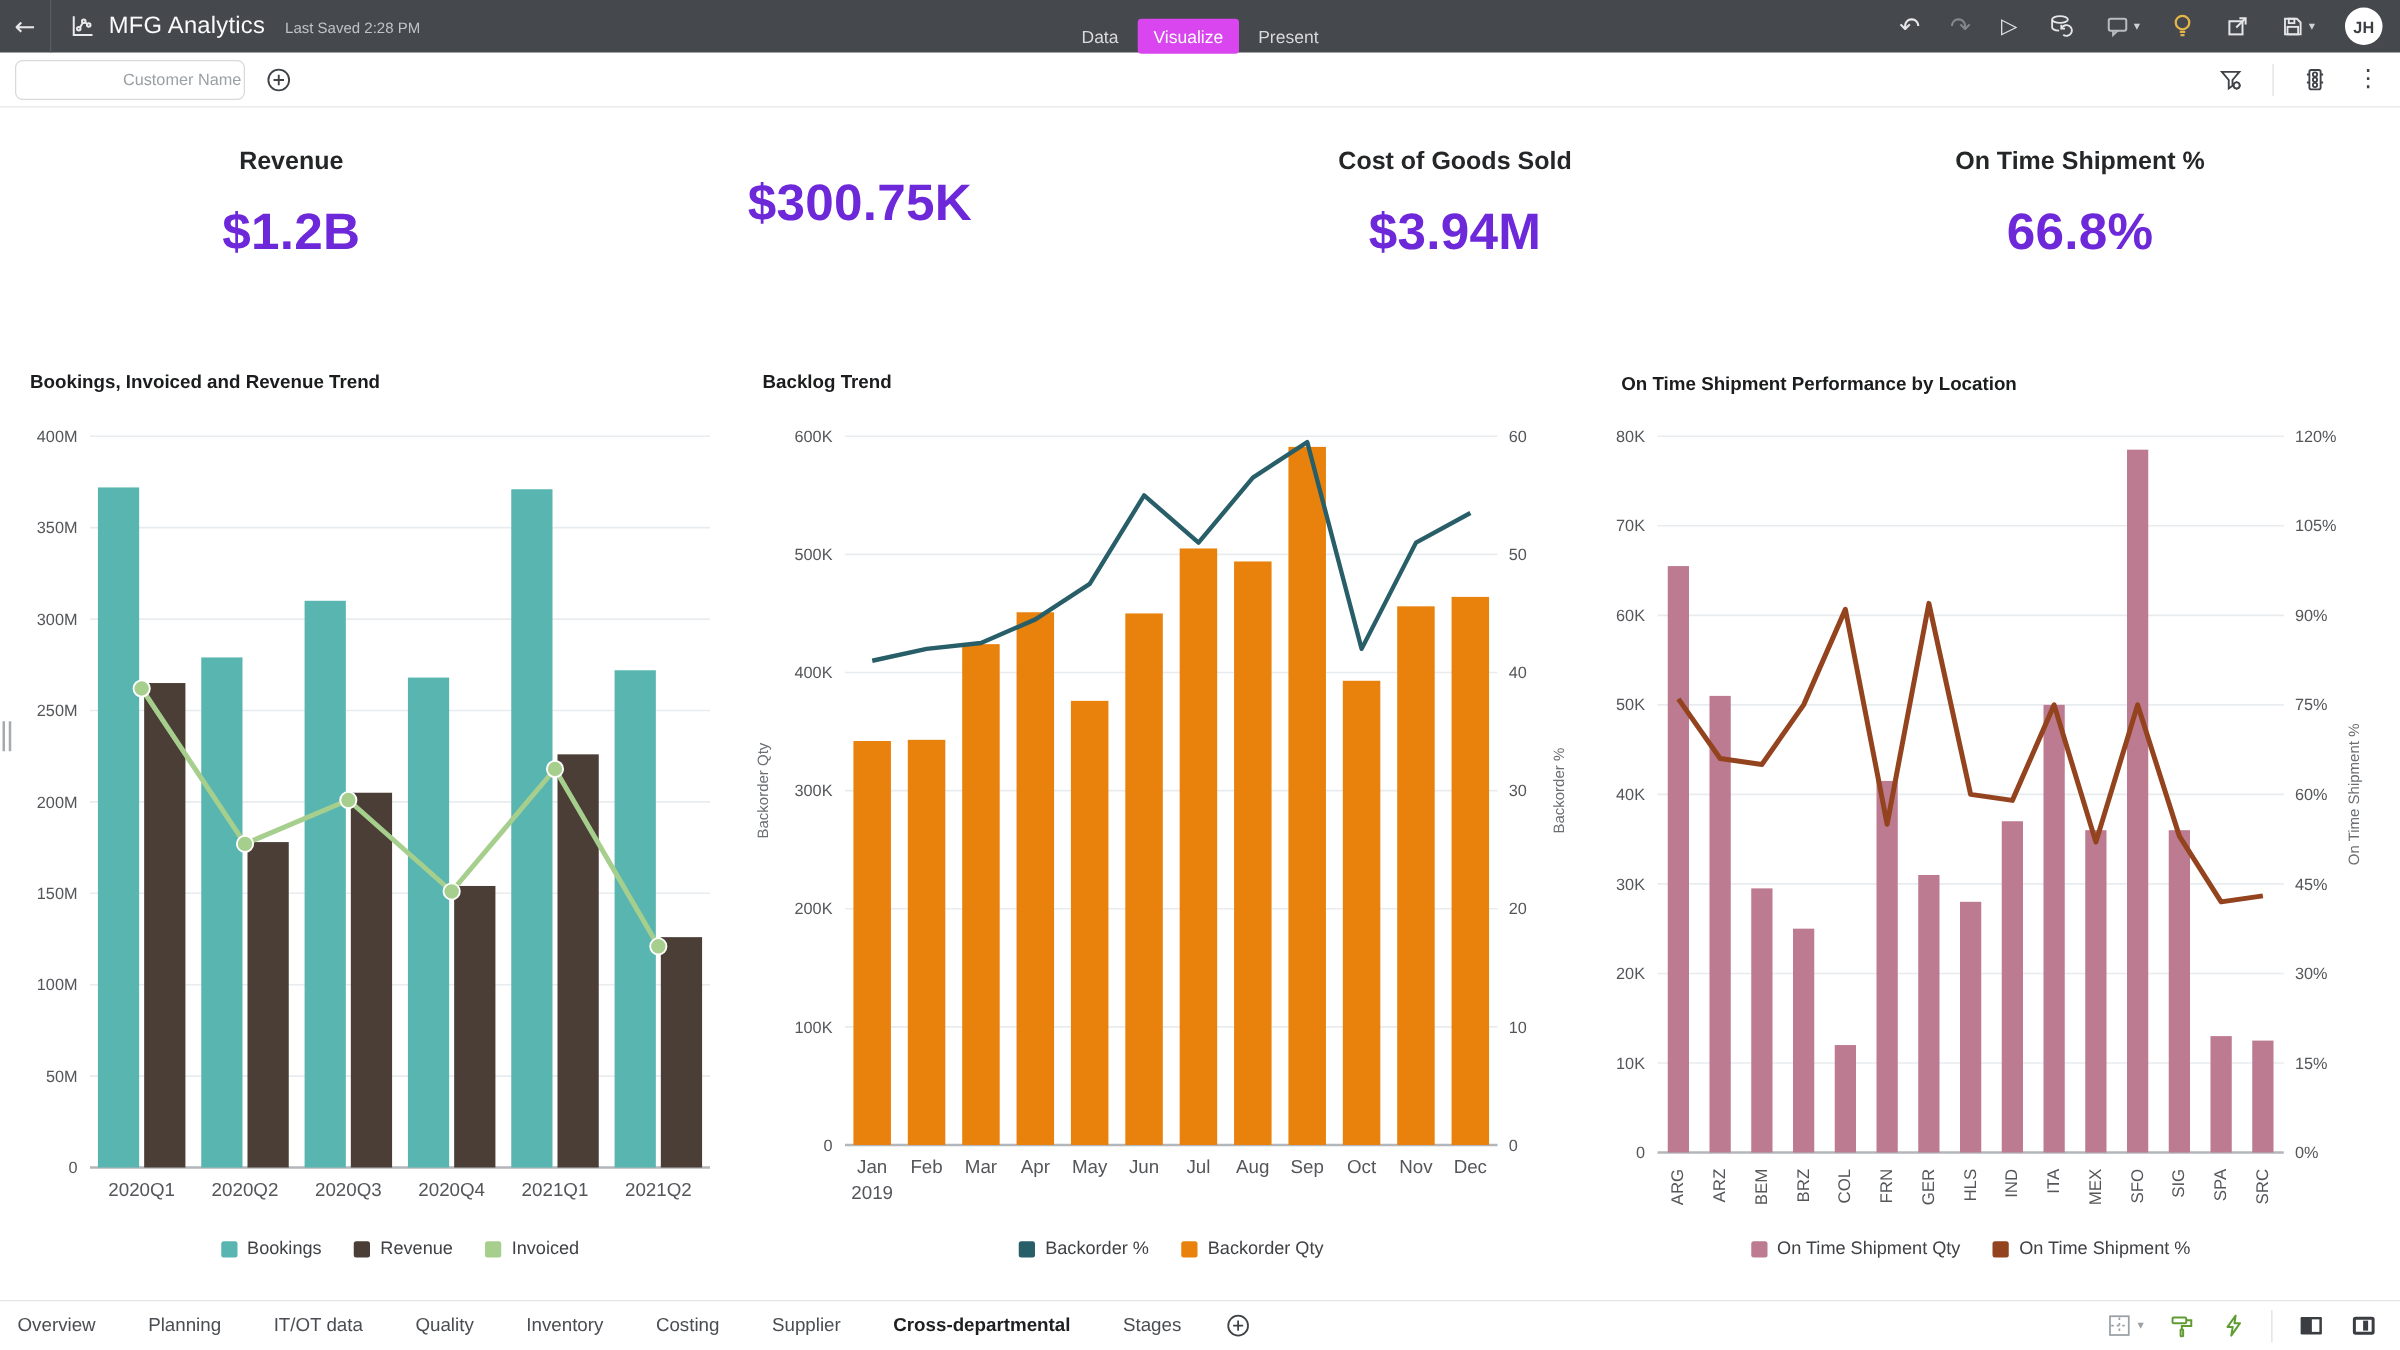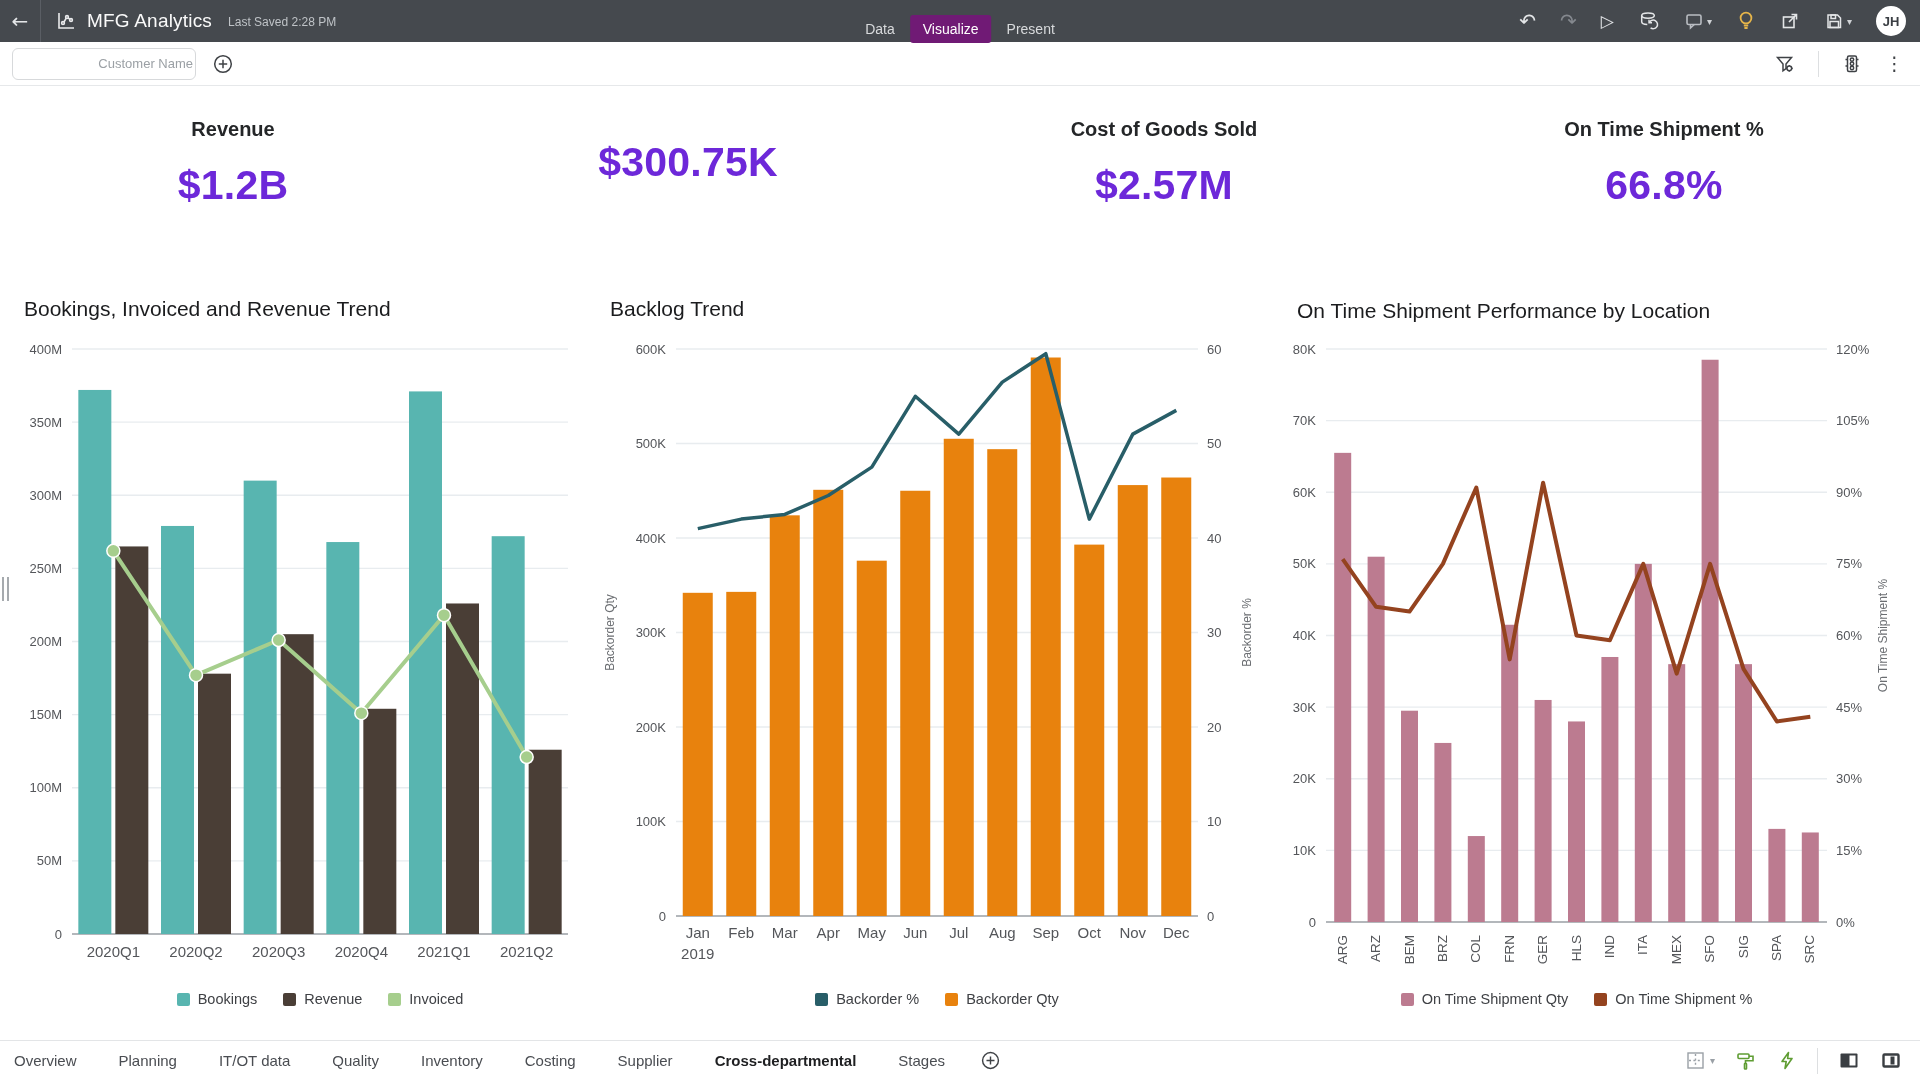--- a/index.html
+++ b/index.html
@@ -13,21 +13,21 @@
   .tb-left{display:flex;align-items:center;height:100%;}
   .back-btn{width:40px;height:42px;display:flex;align-items:center;justify-content:center;
             font-size:20px;color:#F0F1F2;cursor:pointer;}
   .tb-sep{width:1px;height:42px;background:#5A5E64;}
   .wb-icon{margin:0 10px 0 14px;display:flex;align-items:center;}
   .wb-title{font-size:19px;font-weight:500;color:#FAFAFA;letter-spacing:.2px;}
   .wb-saved{font-size:12px;color:#BFC3C7;margin-left:16px;margin-top:2px;}
   .vtabs{position:absolute;left:50%;transform:translateX(-50%);top:0;height:58px;
          display:flex;align-items:center;gap:2px;}
   .vtab{padding:6px 13px;font-size:14px;color:#D8DADC;border-radius:3px;cursor:pointer;}
-  .vtab.active{background:#701a75;color:#FFFFFF;}
+  .vtab.active{background:#d946ef;color:#FFFFFF;}
   .tb-right{margin-left:auto;display:flex;align-items:center;gap:24px;margin-right:14px;}
   .tb-icon{display:flex;align-items:center;gap:3px;cursor:pointer;}
   .glyph{font-family:"DejaVu Sans",sans-serif;font-size:20px;line-height:1;color:#E4E6E8;}
   .glyph.dim{color:#84888E;}
   .caret{font-family:"DejaVu Sans",sans-serif;font-size:10px;color:#CFD2D5;}
   .avatar{width:30px;height:30px;border-radius:50%;background:#FFFFFF;color:#3B3F44;
           font-size:13px;font-weight:700;display:flex;align-items:center;justify-content:center;cursor:pointer;}
 
   
   .filterbar{position:absolute;left:0;top:42px;width:100%;height:44px;background:#fff;
@@ -39,21 +39,21 @@
   .fb-right{margin-left:auto;display:flex;align-items:center;gap:22px;margin-right:16px;}
   .fb-sep{width:1px;height:26px;background:#DDDFE1;}
   .kebab{font-family:"DejaVu Sans",sans-serif;font-size:19px;color:#3F4246;cursor:pointer;line-height:1;}
 
   
   .kpi{position:absolute;width:420px;text-align:center;top:118px;cursor:default;}
   .kpi-title{font-size:20px;font-weight:700;color:#242628;}
   .kpi-value{margin-top:21px;font-size:41px;font-weight:700;color:#6d28d9;letter-spacing:.2px;}
 
   
-  .chart-title{position:absolute;font-size:21px;font-weight:400;color:#1B1C1E;}
+  .chart-title{position:absolute;font-size:15px;font-weight:700;color:#1B1C1E;}
   svg text{font-family:"Liberation Sans",sans-serif;}
   .legend{position:absolute;top:991px;display:flex;justify-content:center;gap:26px;align-items:center;}
   .legend-item{display:flex;align-items:center;gap:8px;cursor:pointer;}
   .legend-swatch{width:13px;height:13px;border-radius:2px;}
   .legend-label{font-size:14.5px;color:#3F4145;text-align:right;}
 
   .lhandle{position:absolute;left:2px;top:577px;width:8px;height:24px;display:flex;gap:3px;cursor:col-resize;}
   .lhandle div{width:2px;height:100%;background:#A6AAAE;}
 
   
@@ -178,21 +178,21 @@
 
   <div class="kpi" style="left:23px;">
     <div class="kpi-title">Revenue</div>
     <div class="kpi-value">$1.2B</div>
   </div>
   <div class="kpi" style="left:478px;">
     <div class="kpi-value">$300.75K</div>
   </div>
   <div class="kpi" style="left:954px;">
     <div class="kpi-title">Cost of Goods Sold</div>
-    <div class="kpi-value">$2.57M</div>
+    <div class="kpi-value">$3.94M</div>
   </div>
   <div class="kpi" style="left:1454px;">
     <div class="kpi-title">On Time Shipment %</div>
     <div class="kpi-value">66.8%</div>
   </div>
 
   <div class="chart-title" style="left:24px;top:297px;">Bookings, Invoiced and Revenue Trend</div>
   <div class="chart-title" style="left:610px;top:297px;">Backlog Trend</div>
   <div class="chart-title" style="left:1297px;top:299px;">On Time Shipment Performance by Location</div>
 

